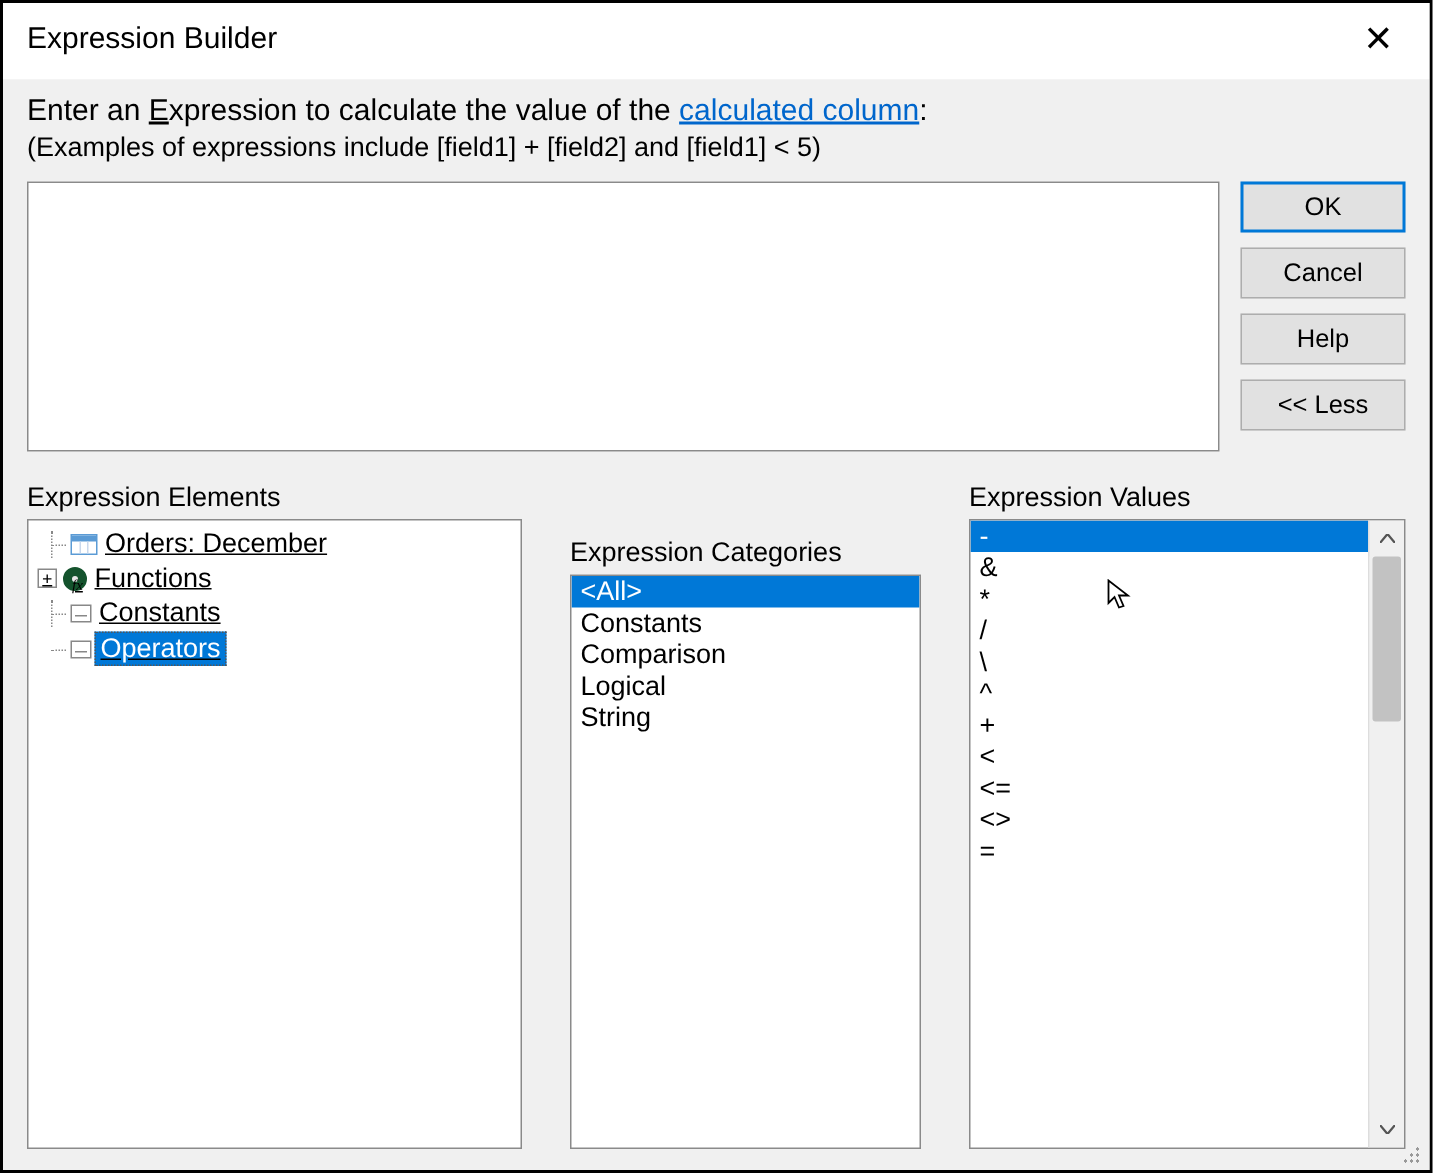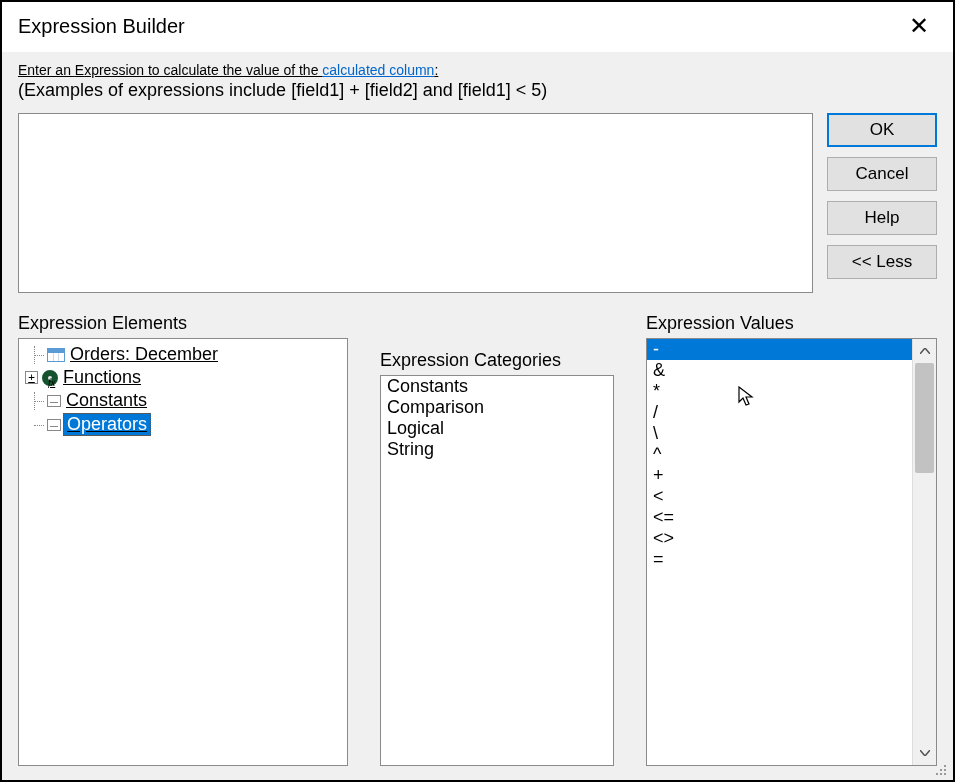--- a/index.html
+++ b/index.html
@@ -33,21 +33,21 @@
     cursor: pointer;
     padding: 2px 8px;
   }
   .content {
     padding: 10px 16px 14px 16px;
     flex: 1;
     display: flex;
     flex-direction: column;
     background: #f0f0f0;
   }
-  .prompt1 { font-size: 14px; margin-bottom: 2px; text-decoration: underline; }
+  .prompt1 { font-size: 20px; margin-bottom: 2px; }
   .prompt1 .underline { text-decoration: underline; }
   .prompt1 .link { color: #0066cc; text-decoration: underline; cursor: pointer; }
   .prompt2 { font-size: 18px; margin-bottom: 12px; }
   .main-row {
     display: flex;
     gap: 14px;
   }
   .expr-box {
     flex: 1;
     height: 180px;
@@ -247,20 +247,21 @@
               <span class="tree-label selected">Operators</span>
             </div>
           </div>
         </div>
       </div>
 
       <div class="panel categories">
         <div class="panel-label">Expression Categories</div>
         <div class="panel-box">
           <div class="cat-list">
+            <div class="cat-item selected">&lt;All&gt;</div>
             <div class="cat-item">Constants</div>
             <div class="cat-item">Comparison</div>
             <div class="cat-item">Logical</div>
             <div class="cat-item">String</div>
           </div>
         </div>
       </div>
 
       <div class="panel values">
         <div class="panel-label">Expression Values</div>

